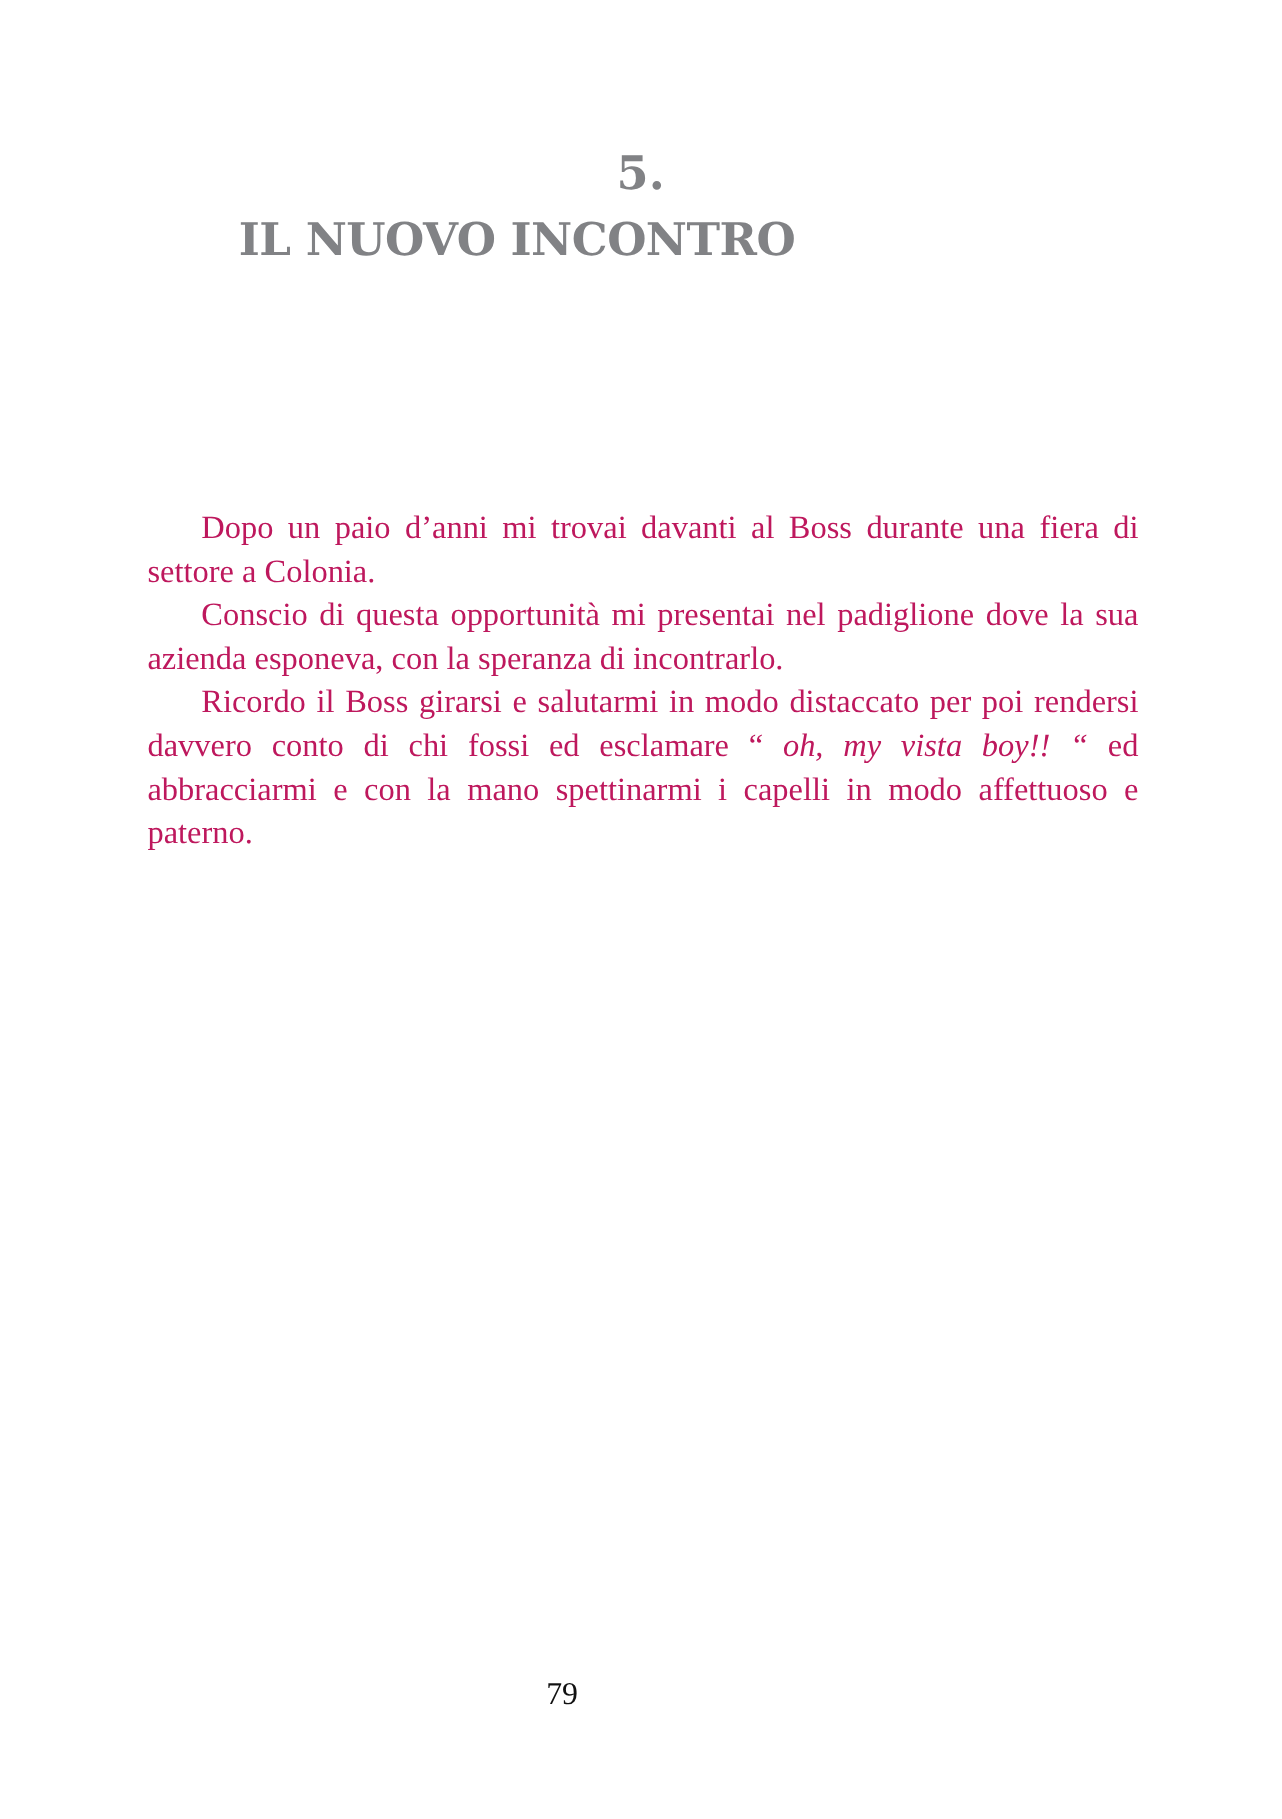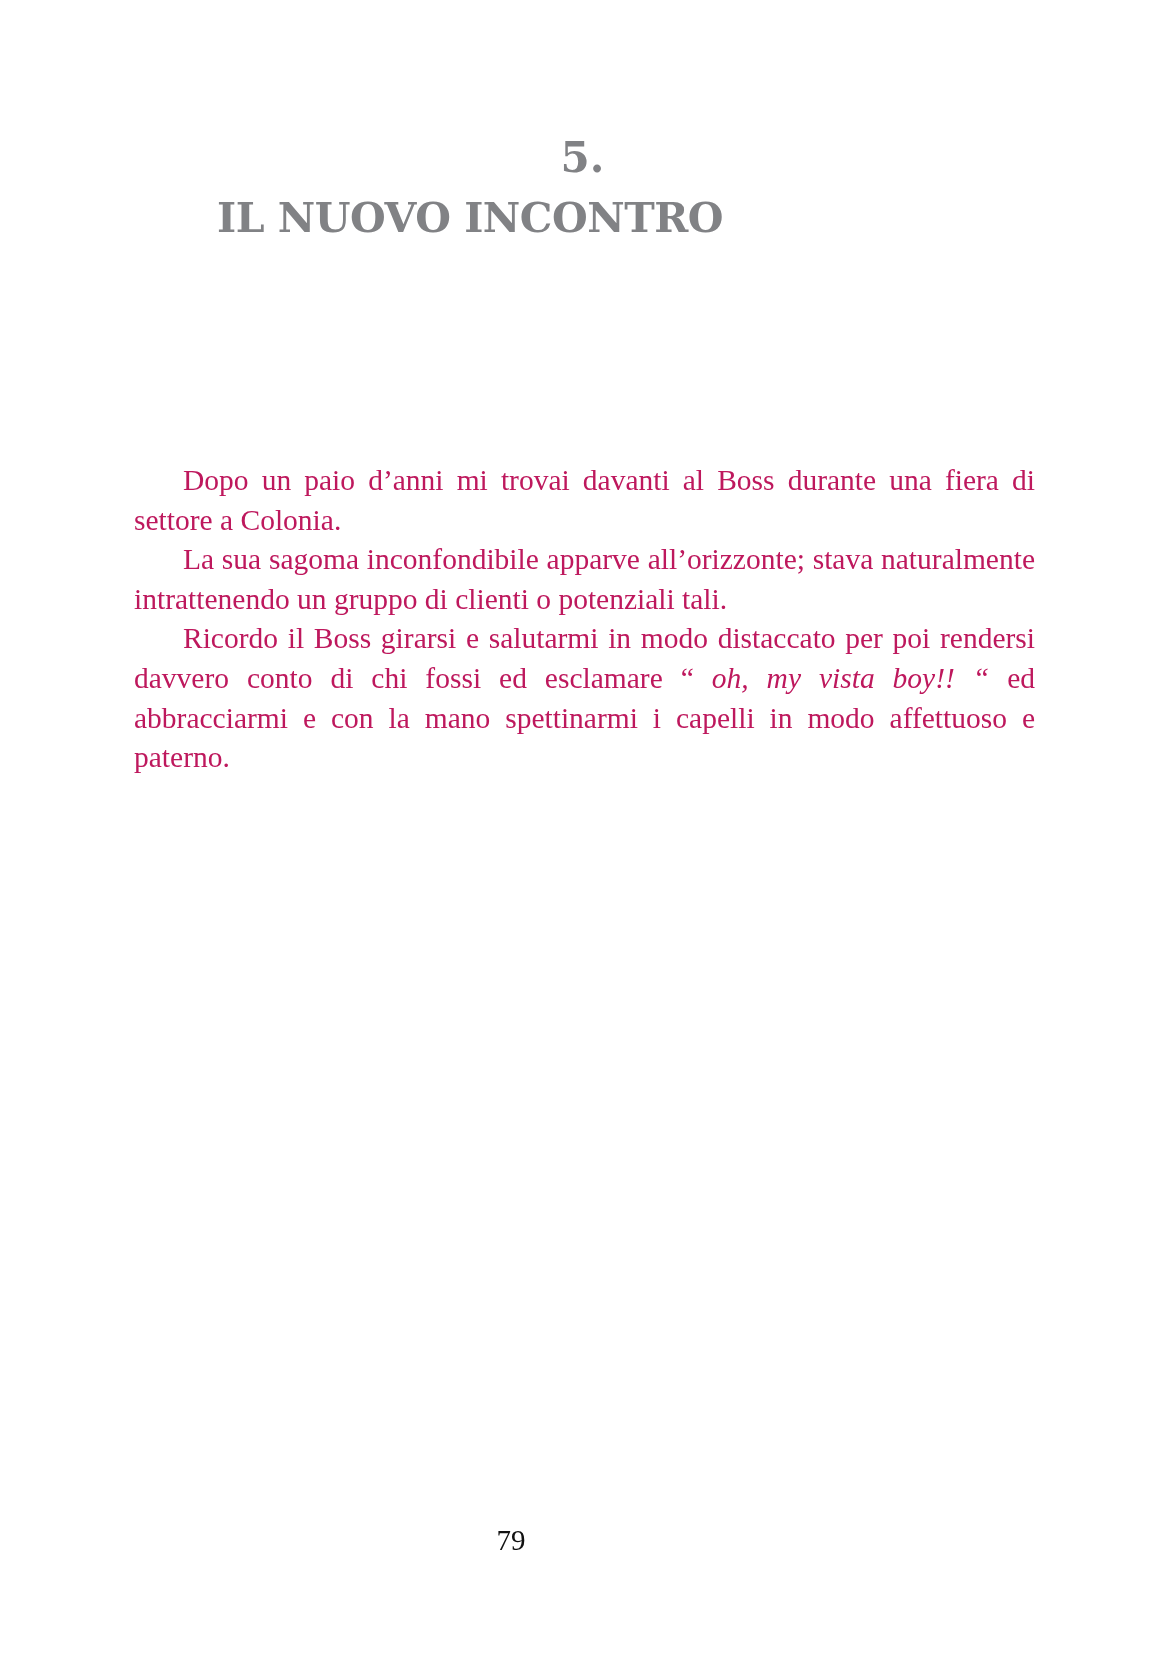--- a/index.html
+++ b/index.html
@@ -72,17 +72,17 @@
     }
   </style>
 </head>
 <body>
 
 <div class="chapter-number">5.</div>
 <div class="chapter-title">IL NUOVO INCONTRO</div>
 
 <div class="body-text" id="body-text">
     <p><span>Dopo un paio d’anni mi trovai davanti al Boss durante una fiera di settore a Colonia.</span></p>
-    <p><span>La sua sagoma inconfondibile apparve all’orizzonte; stava naturalmente intrattenendo un gruppo di clienti o potenziali tali.</span></p>
+    <p><span>Conscio di questa opportunità mi presentai nel padiglione dove la sua azienda esponeva, con la speranza di incontrarlo.</span></p>
     <p><span>Ricordo il Boss girarsi e salutarmi in modo distaccato per poi rendersi davvero conto di chi fossi ed esclamare “ </span><em>oh, my vista boy!! “</em><span> ed abbracciarmi e con la mano spettinarmi i capelli in modo affettuoso e paterno.</span></p>
   </div>
 
 <div class="page-number">79</div>
 
 </body></html>

